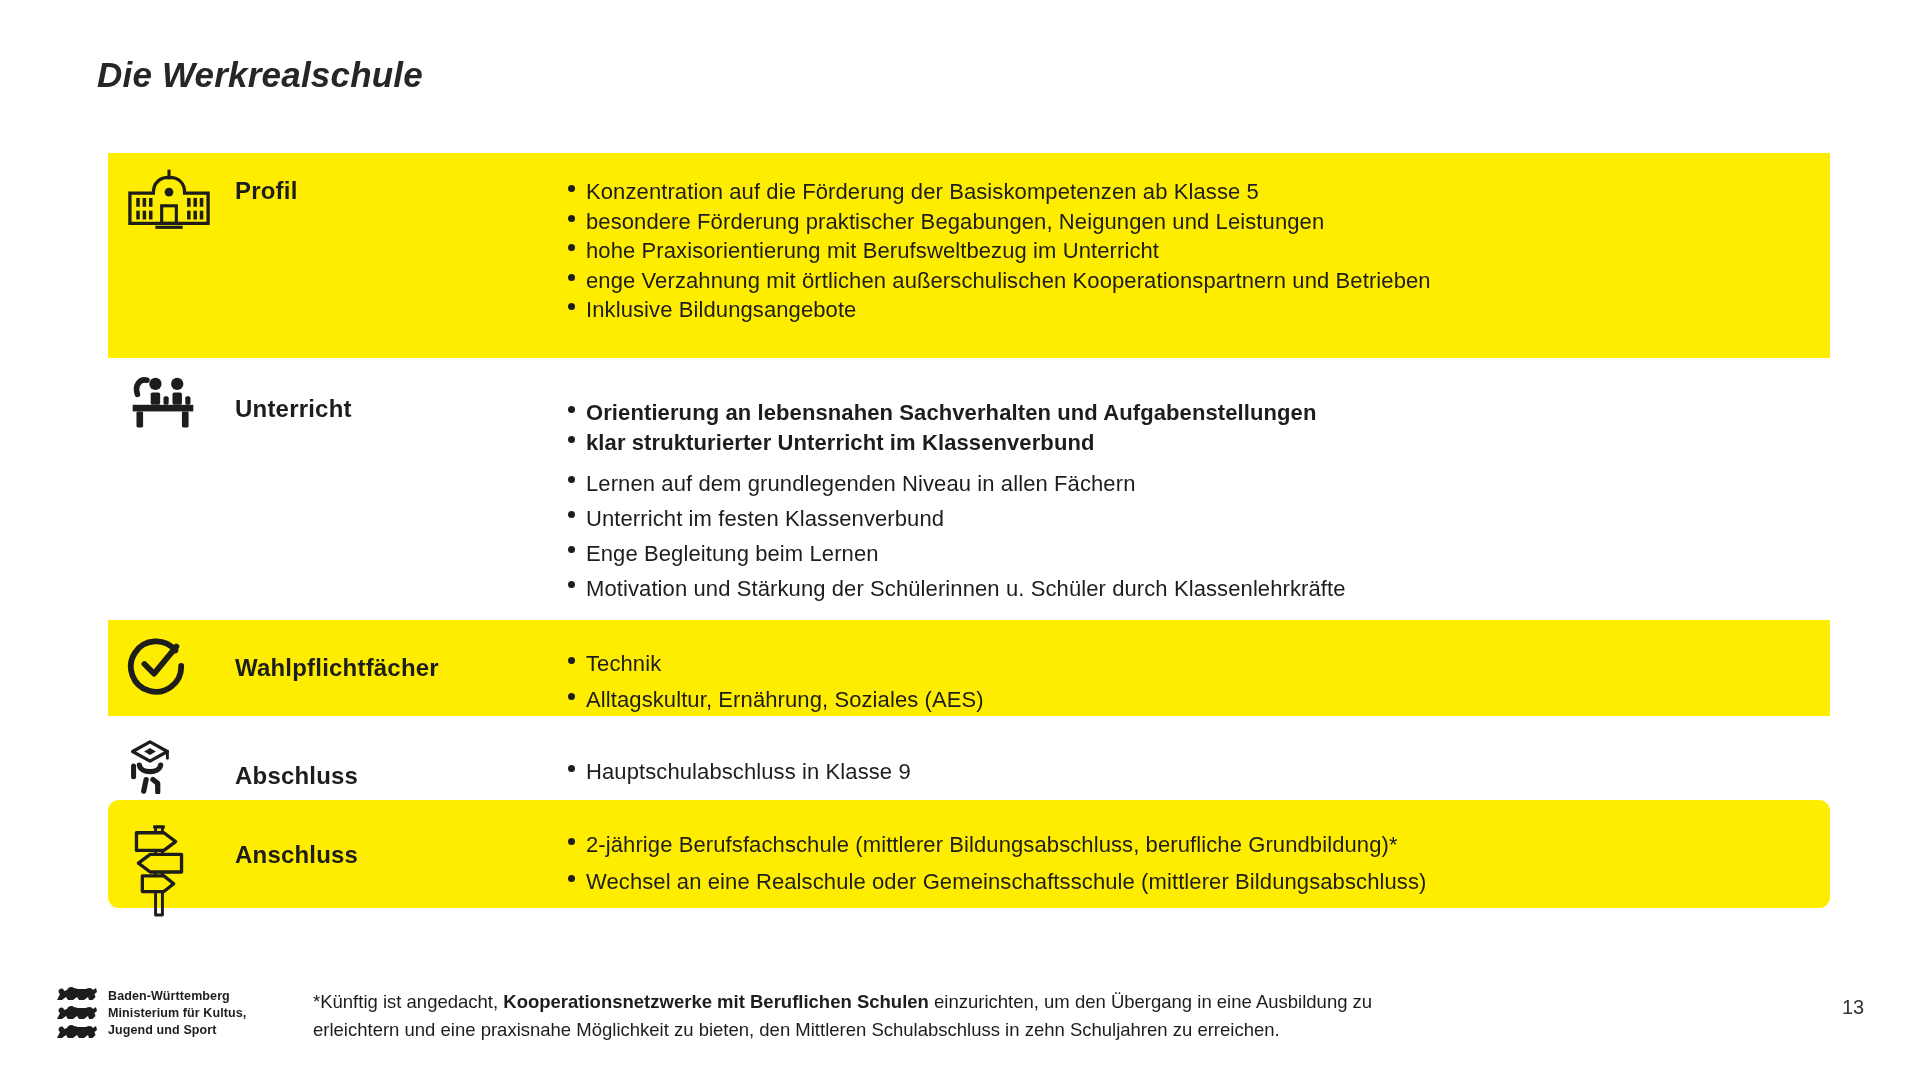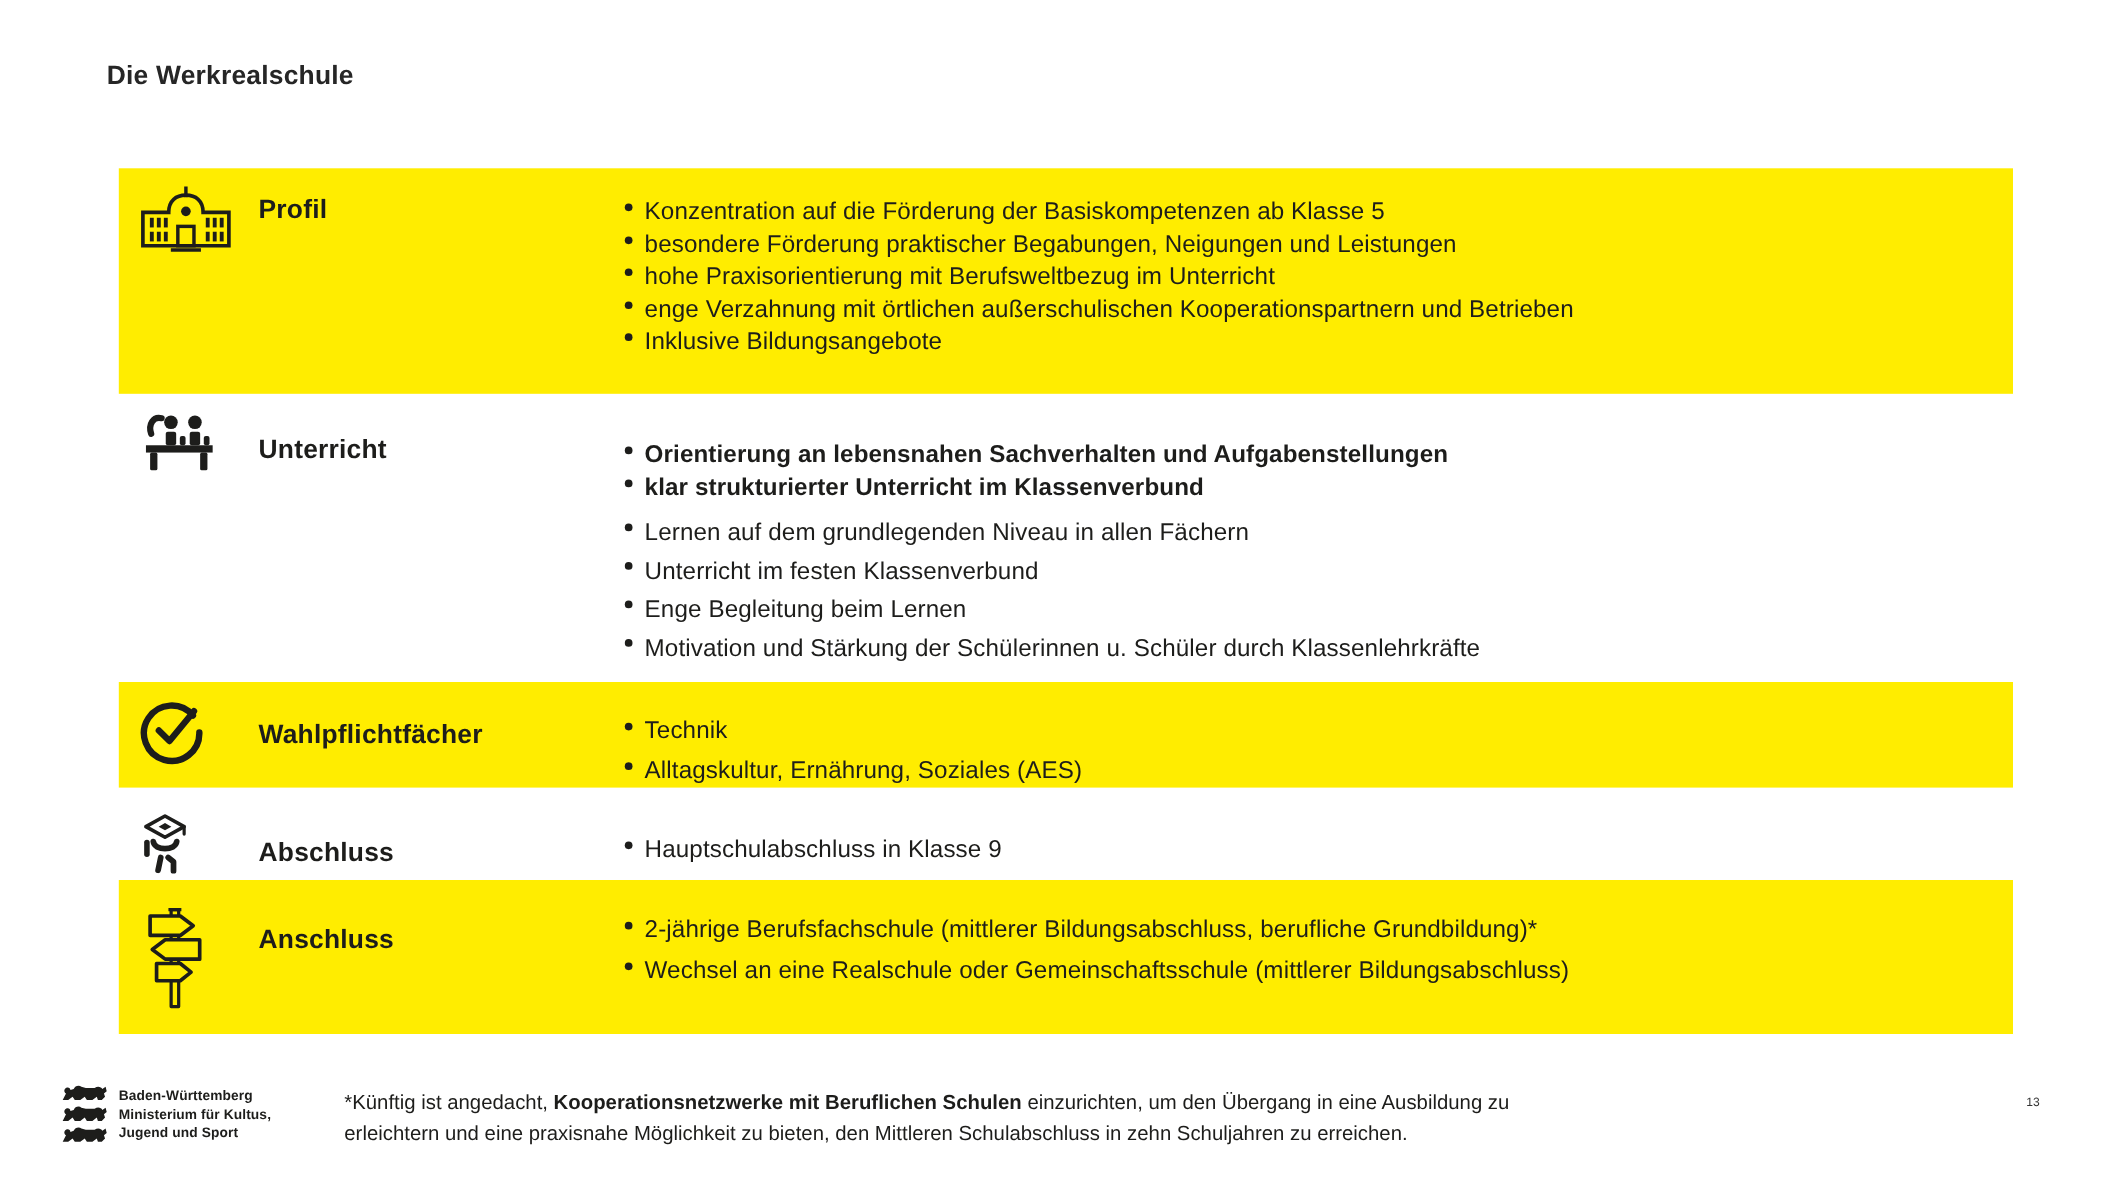--- a/index.html
+++ b/index.html
@@ -1,22 +1,22 @@
 <!DOCTYPE html>
 <html lang="de"><head>
 <meta charset="utf-8">
 <style>
   html,body{margin:0;padding:0;background:#e9e9e9;}
   .slide{
     position:relative;width:1920px;height:1080px;background:#ffffff;
     font-family:"Liberation Sans", sans-serif;color:#1d1d1b;overflow:hidden;
   }
   .title{
-    position:absolute;left:97px;top:55px;font-size:24px;font-weight:bold;
-    letter-spacing:.2px;color:#262626;
+    position:absolute;left:97px;top:55px;font-size:35px;font-weight:bold;
+    letter-spacing:.2px;color:#262626;font-style:italic;
   }
   
   .row{position:absolute;left:108px;width:1722px;}
   .row.band{background:#FFED00;}
   .icon{position:absolute;}
   .row-label{position:absolute;left:127px;font-size:24px;font-weight:bold;line-height:30px;letter-spacing:.2px;}
   ul.bullets{position:absolute;left:460px;right:24px;list-style:none;margin:0;padding:0;}
   ul.bullets li{display:flex;align-items:flex-start;font-size:22px;letter-spacing:.1px;}
   .dot{flex:none;width:7px;height:7px;border-radius:50%;background:#1d1d1b;margin-top:8px;margin-right:11px;}
   
@@ -41,32 +41,32 @@
   #row-wahlpflicht .bullets{top:26px;}
   #row-wahlpflicht .bullets li{line-height:36px;}
   #row-wahlpflicht .dot{margin-top:11px;}
 
   #row-abschluss{top:730px;height:70px;}
   #row-abschluss .icon{left:13px;top:8px;}
   #row-abschluss .row-label{top:31px;}
   #row-abschluss .bullets{top:27px;}
   #row-abschluss .bullets li{line-height:30px;}
 
-  #row-anschluss{top:800px;height:140px;}
+  #row-anschluss{top:800px;height:108px;border-radius:11px;}
   #row-anschluss .icon{left:16px;top:21px;}
   #row-anschluss .row-label{top:40px;}
   #row-anschluss .bullets{top:27px;}
   #row-anschluss .bullets li{line-height:36.5px;}
   #row-anschluss .dot{margin-top:11px;}
 
   
   .footer-logo{position:absolute;left:54px;top:986px;}
   .ministry{position:absolute;left:108px;top:988px;font-size:12.5px;font-weight:bold;line-height:17px;letter-spacing:.1px;}
   .footnote{position:absolute;left:313px;top:988px;width:1500px;font-size:18.5px;line-height:27.5px;}
-  .page-number{position:absolute;left:1842px;top:996px;font-size:11px;color:#333;}
+  .page-number{position:absolute;left:1842px;top:996px;font-size:20px;color:#333;}
 </style>
 </head>
 <body>
 
 <div class="slide">
 
   <div class="title">Die Werkrealschule</div>
 
   <div class="row band" id="row-profil">
     <span class="icon">

